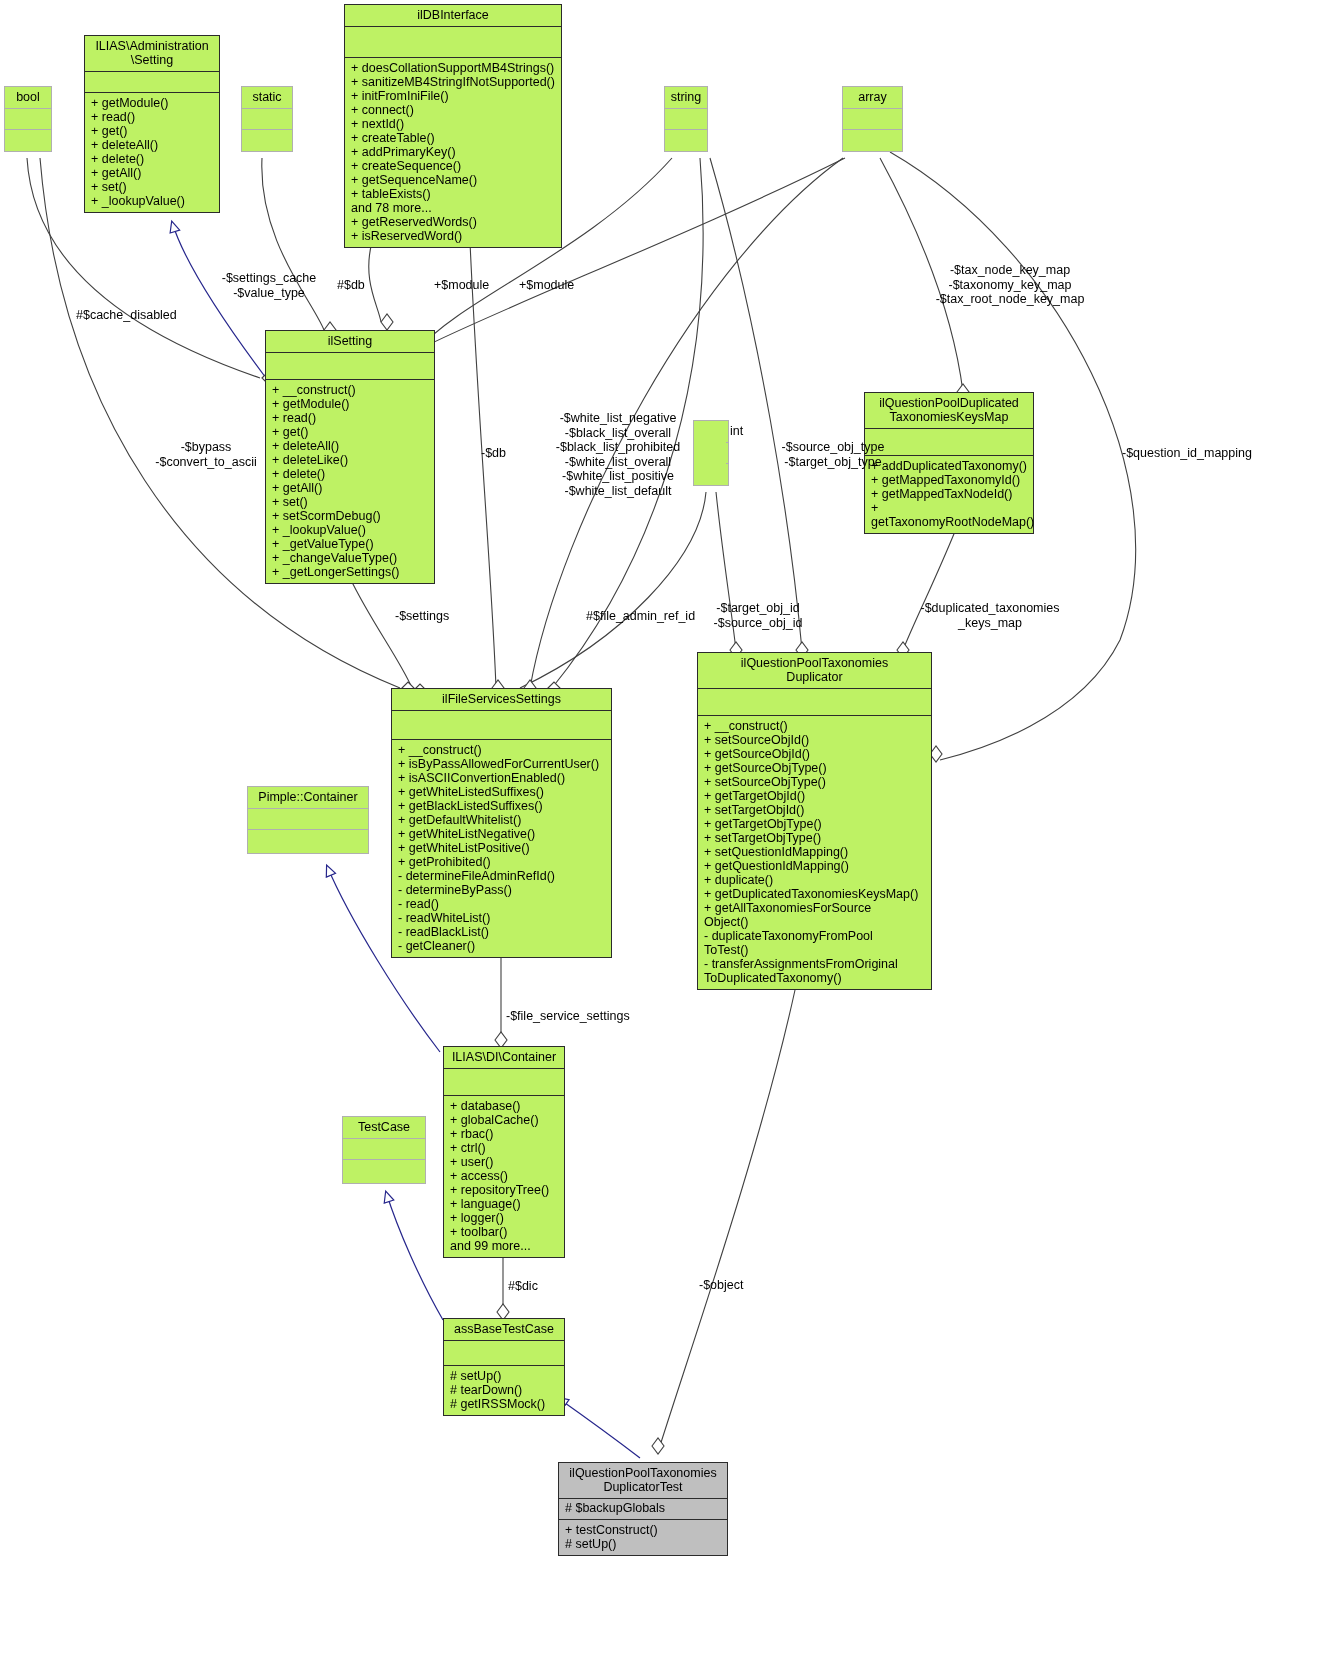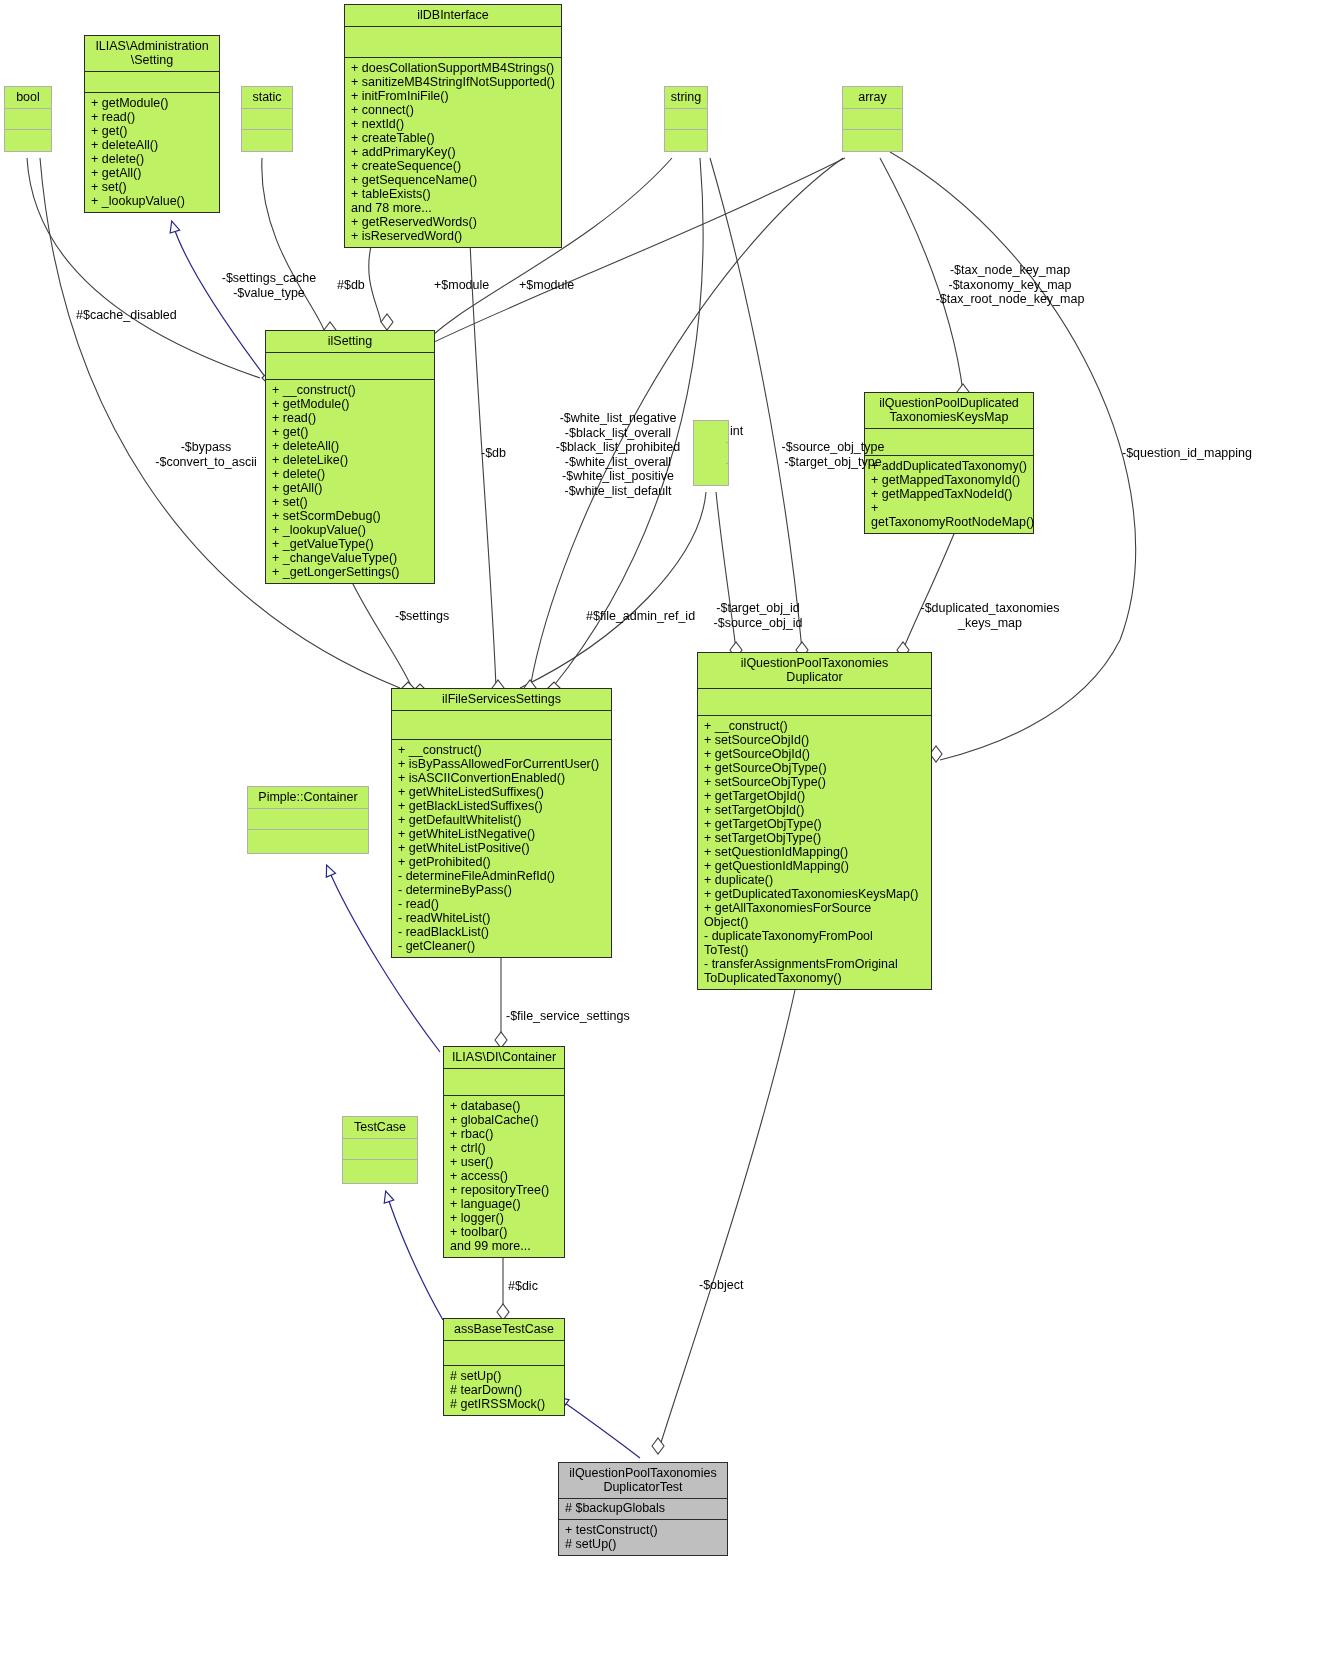--- a/index.html
+++ b/index.html
@@ -336,21 +336,21 @@
 + ctrl()
 + user()
 + access()
 + repositoryTree()
 + language()
 + logger()
 + toolbar()
 and 99 more...</div>
   </div>
 
-  <div class="umlbox light" style="left:342px; top:1116px; width:76px;">
+  <div class="umlbox light" style="left:342px; top:1116px; width:84px;">
     <div class="uml-title">TestCase</div>
     <div class="uml-sep"></div>
     <div class="uml-attrs" style="min-height:16px;"></div>
     <div class="uml-sep"></div>
     <div class="uml-ops" style="min-height:16px;"></div>
   </div>
 
   <div class="umlbox" style="left:443px; top:1318px; width:122px;">
     <div class="uml-title">assBaseTestCase</div>
     <div class="uml-sep"></div>

